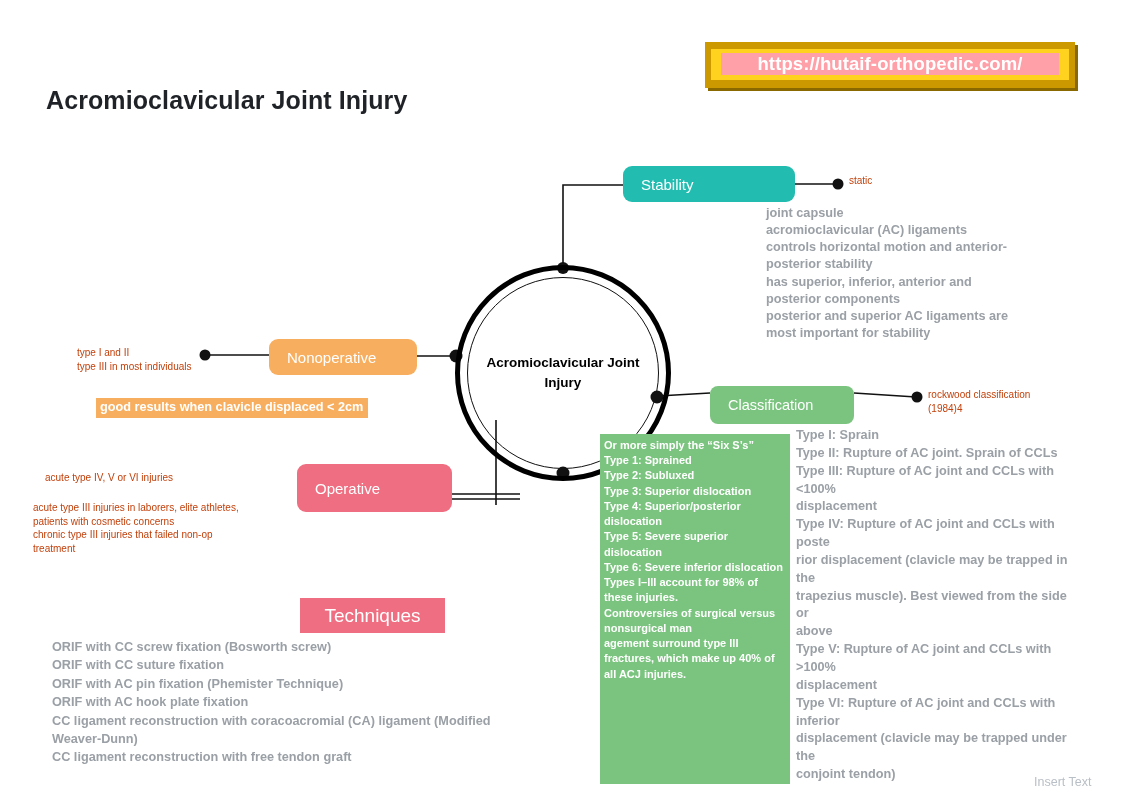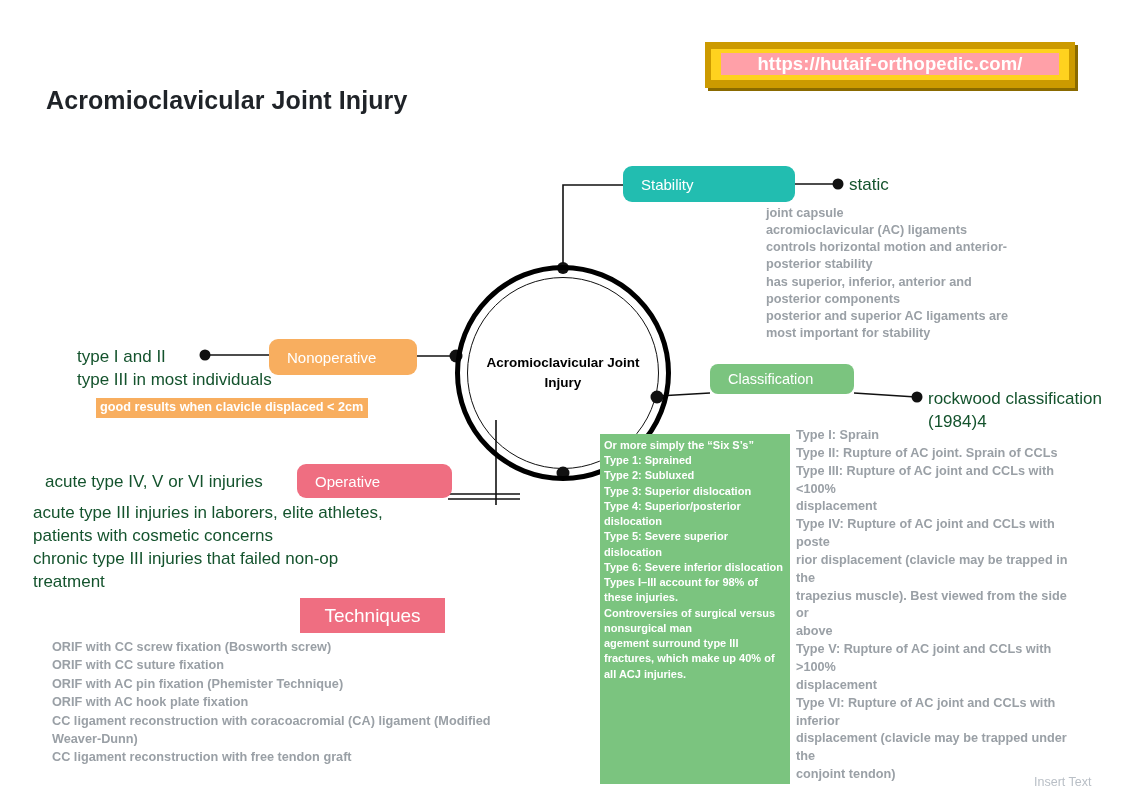--- a/index.html
+++ b/index.html
@@ -58,31 +58,31 @@
     font-size:13.5px;font-weight:bold;color:#000;line-height:1.5;
   }
 
   
   .node-box{
     position:absolute;display:flex;align-items:center;
     color:#ffffff;font-size:15px;border-radius:9px;
     padding-left:18px;box-sizing:border-box;
   }
   .node-stability{left:623px;top:166px;width:172px;height:36px;background:#22bdb0;}
-  .node-classification{left:710px;top:364px;width:144px;height:30px;background:#7bc47f;border-radius:8px;font-size:14.5px;}
+  .node-classification{left:710px;top:386px;width:144px;height:38px;background:#7bc47f;border-radius:8px;font-size:14.5px;}
   .node-nonoperative{left:269px;top:339px;width:148px;height:36px;background:#f8ae5f;}
-  .node-operative{left:297px;top:464px;width:155px;height:34px;background:#ef6e81;}
+  .node-operative{left:297px;top:464px;width:155px;height:48px;background:#ef6e81;}
   .node-techniques{
     left:300px;top:598px;width:145px;height:35px;background:#ef6e81;
     border-radius:0;justify-content:center;padding-left:0;font-size:19px;
   }
 
   
   .bullet-label{
-    position:absolute;font-size:17px;color:#14532d;line-height:1.35;white-space:pre-line;
+    position:absolute;font-size:10px;color:#c2410c;line-height:1.35;white-space:pre-line;
   }
   .lbl-static{left:849px;top:174px;}
   .lbl-rockwood{left:920px;top:388px;line-height:1.35;margin-left:8px;}
   .lbl-type12{left:77px;top:346px;}
   .lbl-acute-iv{left:45px;top:471px;}
   .lbl-acute-iii{left:33px;top:501px;line-height:1.36;}
 
   
   .detail-text{
     position:absolute;color:#9aa0a6;font-size:12.7px;font-weight:bold;

